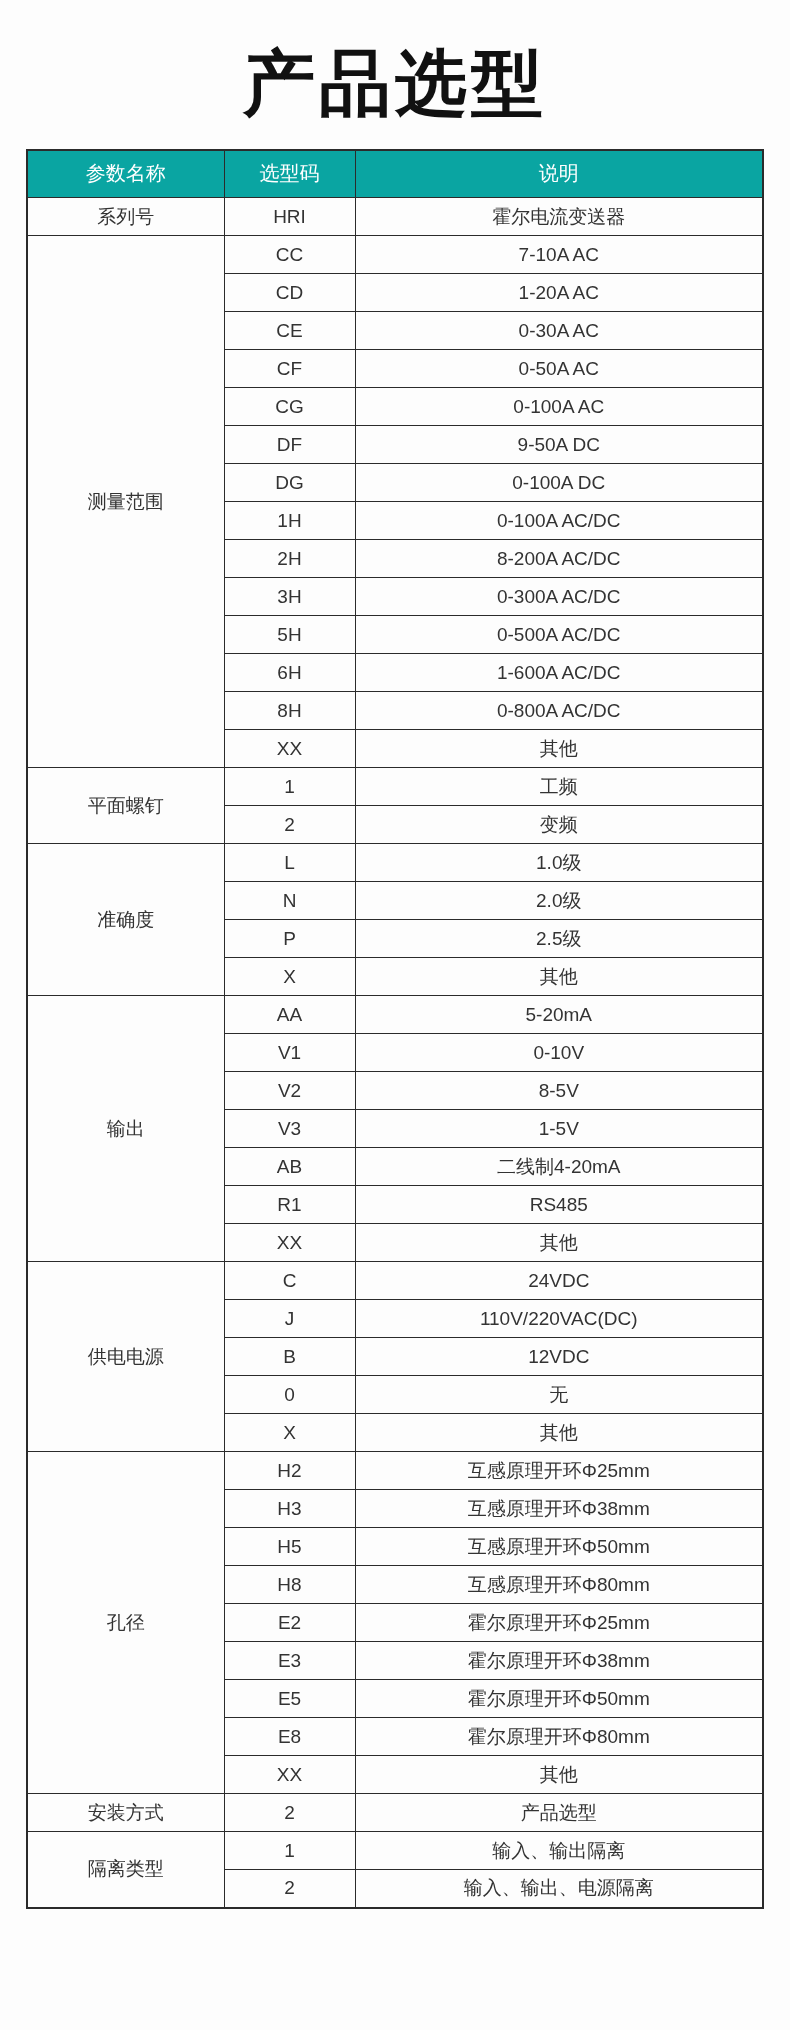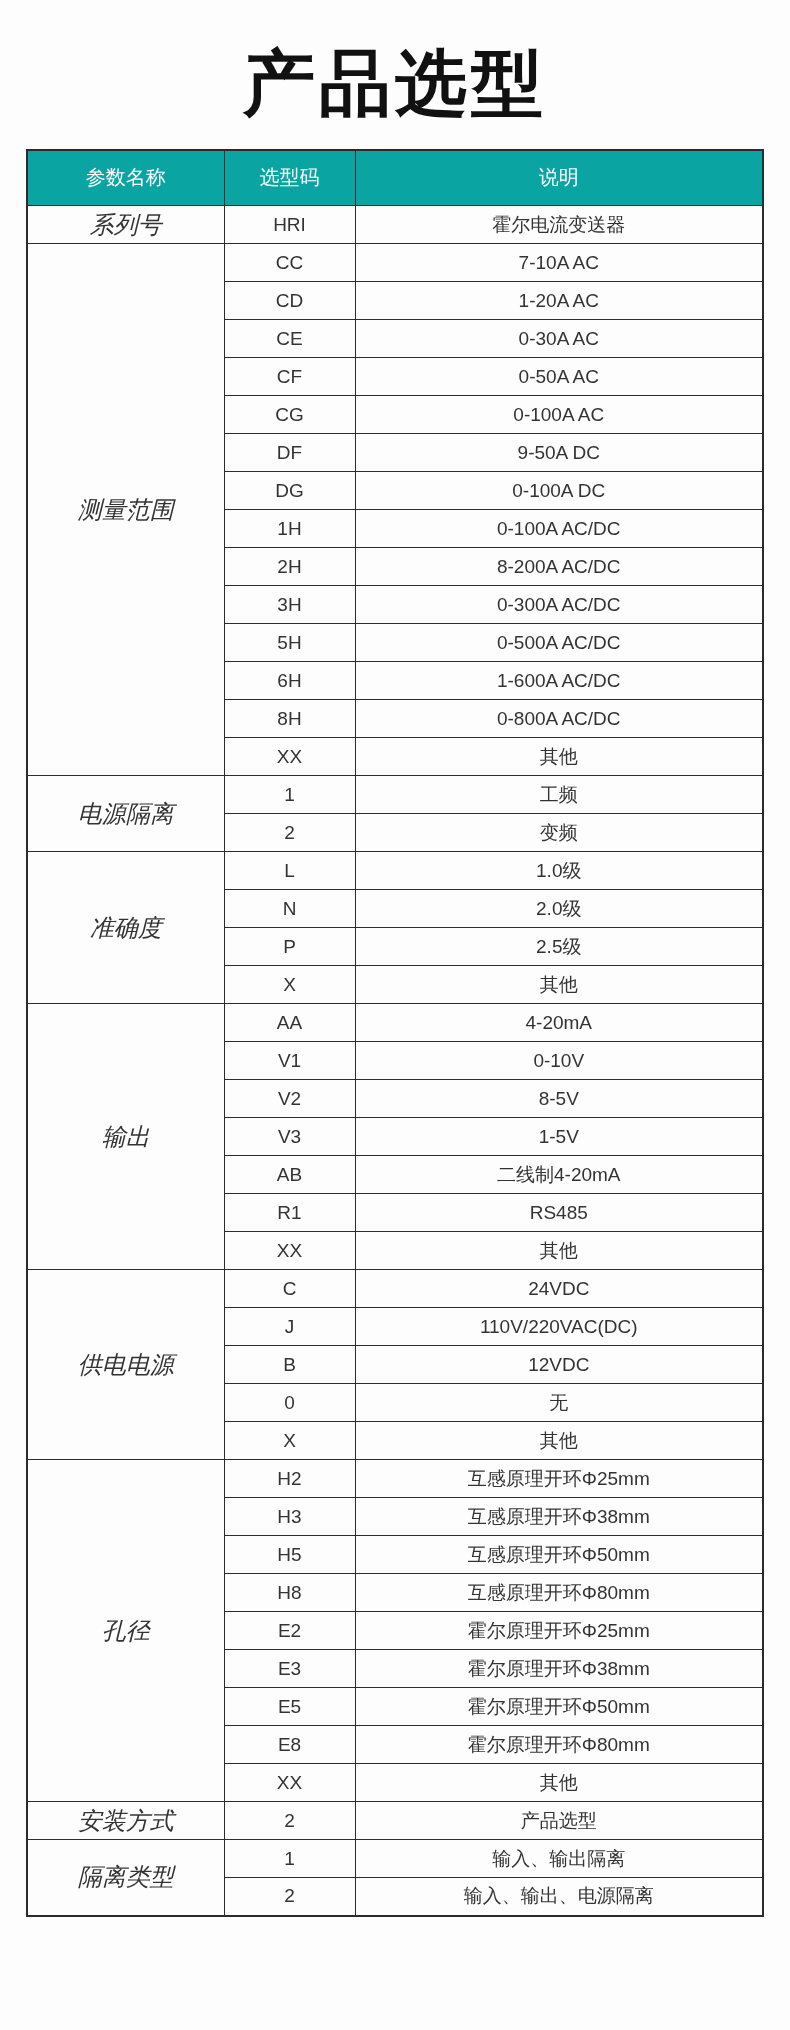--- a/index.html
+++ b/index.html
@@ -35,37 +35,36 @@
     border:2px solid var(--border);
   }
   col.c1{width:197px;}
   col.c2{width:131px;}
   col.c3{width:408px;}
   th{
     background:var(--header-bg);
     color:var(--header-text);
     font-size:20px;
     font-weight:400;
-    height:56px;
+    height:48px;
     border:1px solid var(--border);
     padding:0;
   }
   td{
     height:38px;
     text-align:center;
     vertical-align:middle;
     font-size:19px;
     color:var(--text);
     border:1px solid var(--border);
     padding:1px 4px;
     background:transparent;
   }
   td.param-cell{
-    font-size:24px;
-    font-style:italic;
+    font-size:19px;
   }
 </style>
 </head>
 <body>
 
 <h1 class="page-title">产品选型</h1>
 
 <table class="selection-table">
   <colgroup>
     <col class="c1">
@@ -136,21 +135,21 @@
       </tr>
       <tr>
         <td>8H</td>
         <td>0-800A AC/DC</td>
       </tr>
       <tr>
         <td>XX</td>
         <td>其他</td>
       </tr>
       <tr>
-        <td class="param-cell" rowspan="2">电源隔离</td>
+        <td class="param-cell" rowspan="2">平面螺钉</td>
         <td>1</td>
         <td>工频</td>
       </tr>
       <tr>
         <td>2</td>
         <td>变频</td>
       </tr>
       <tr>
         <td class="param-cell" rowspan="4">准确度</td>
         <td>L</td>
@@ -164,21 +163,21 @@
         <td>P</td>
         <td>2.5级</td>
       </tr>
       <tr>
         <td>X</td>
         <td>其他</td>
       </tr>
       <tr>
         <td class="param-cell" rowspan="7">输出</td>
         <td>AA</td>
-        <td>4-20mA</td>
+        <td>5-20mA</td>
       </tr>
       <tr>
         <td>V1</td>
         <td>0-10V</td>
       </tr>
       <tr>
         <td>V2</td>
         <td>8-5V</td>
       </tr>
       <tr>

